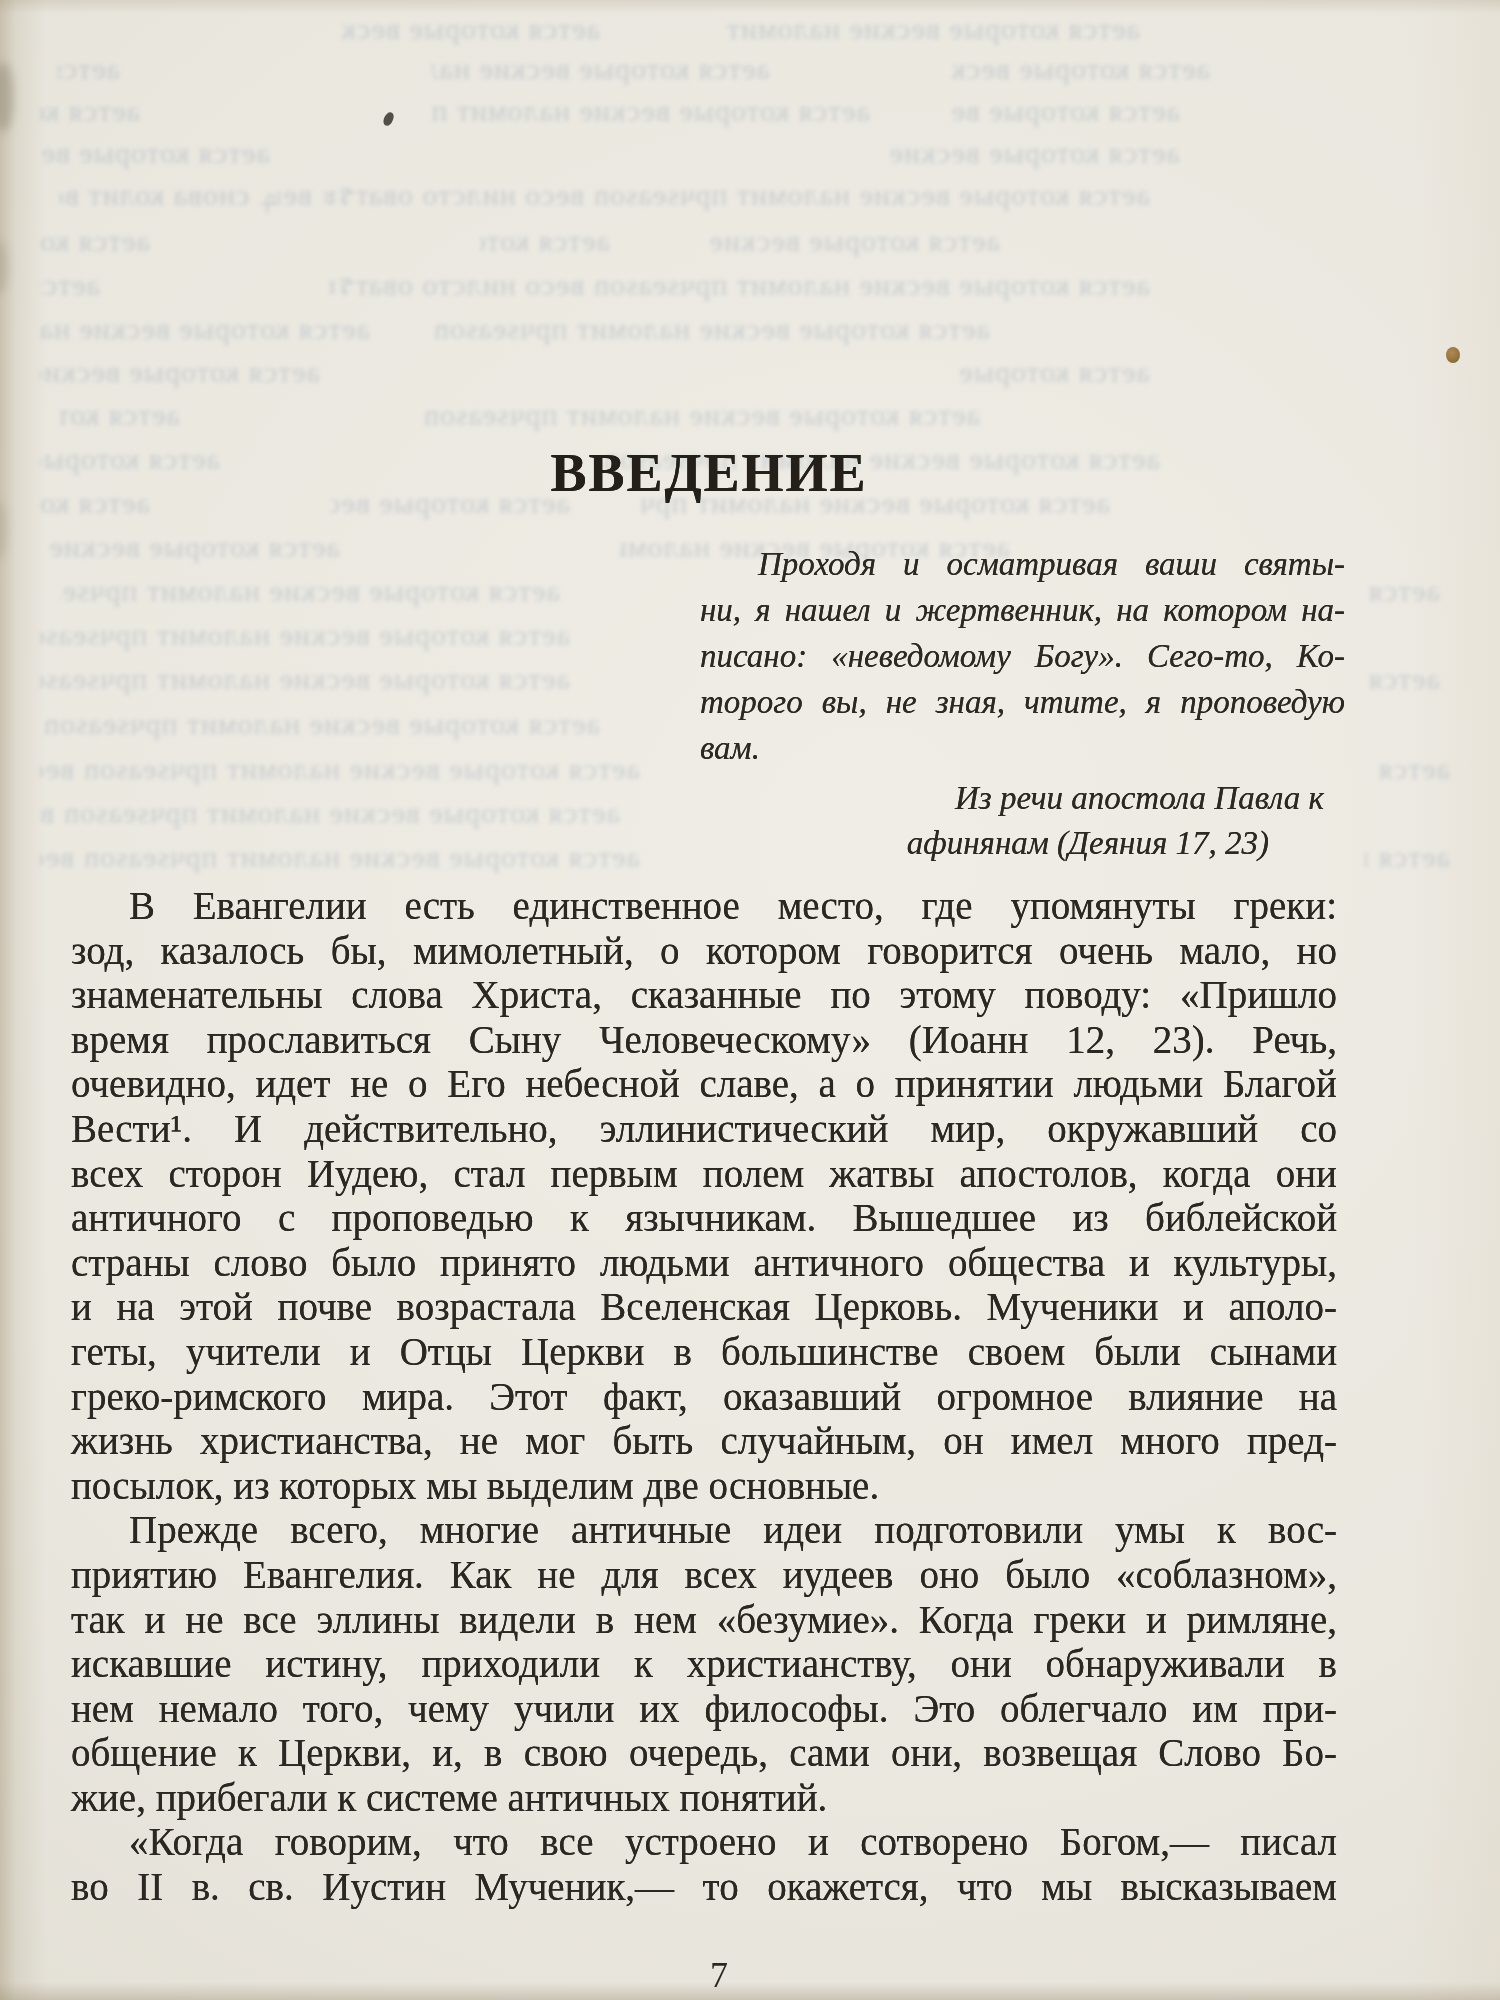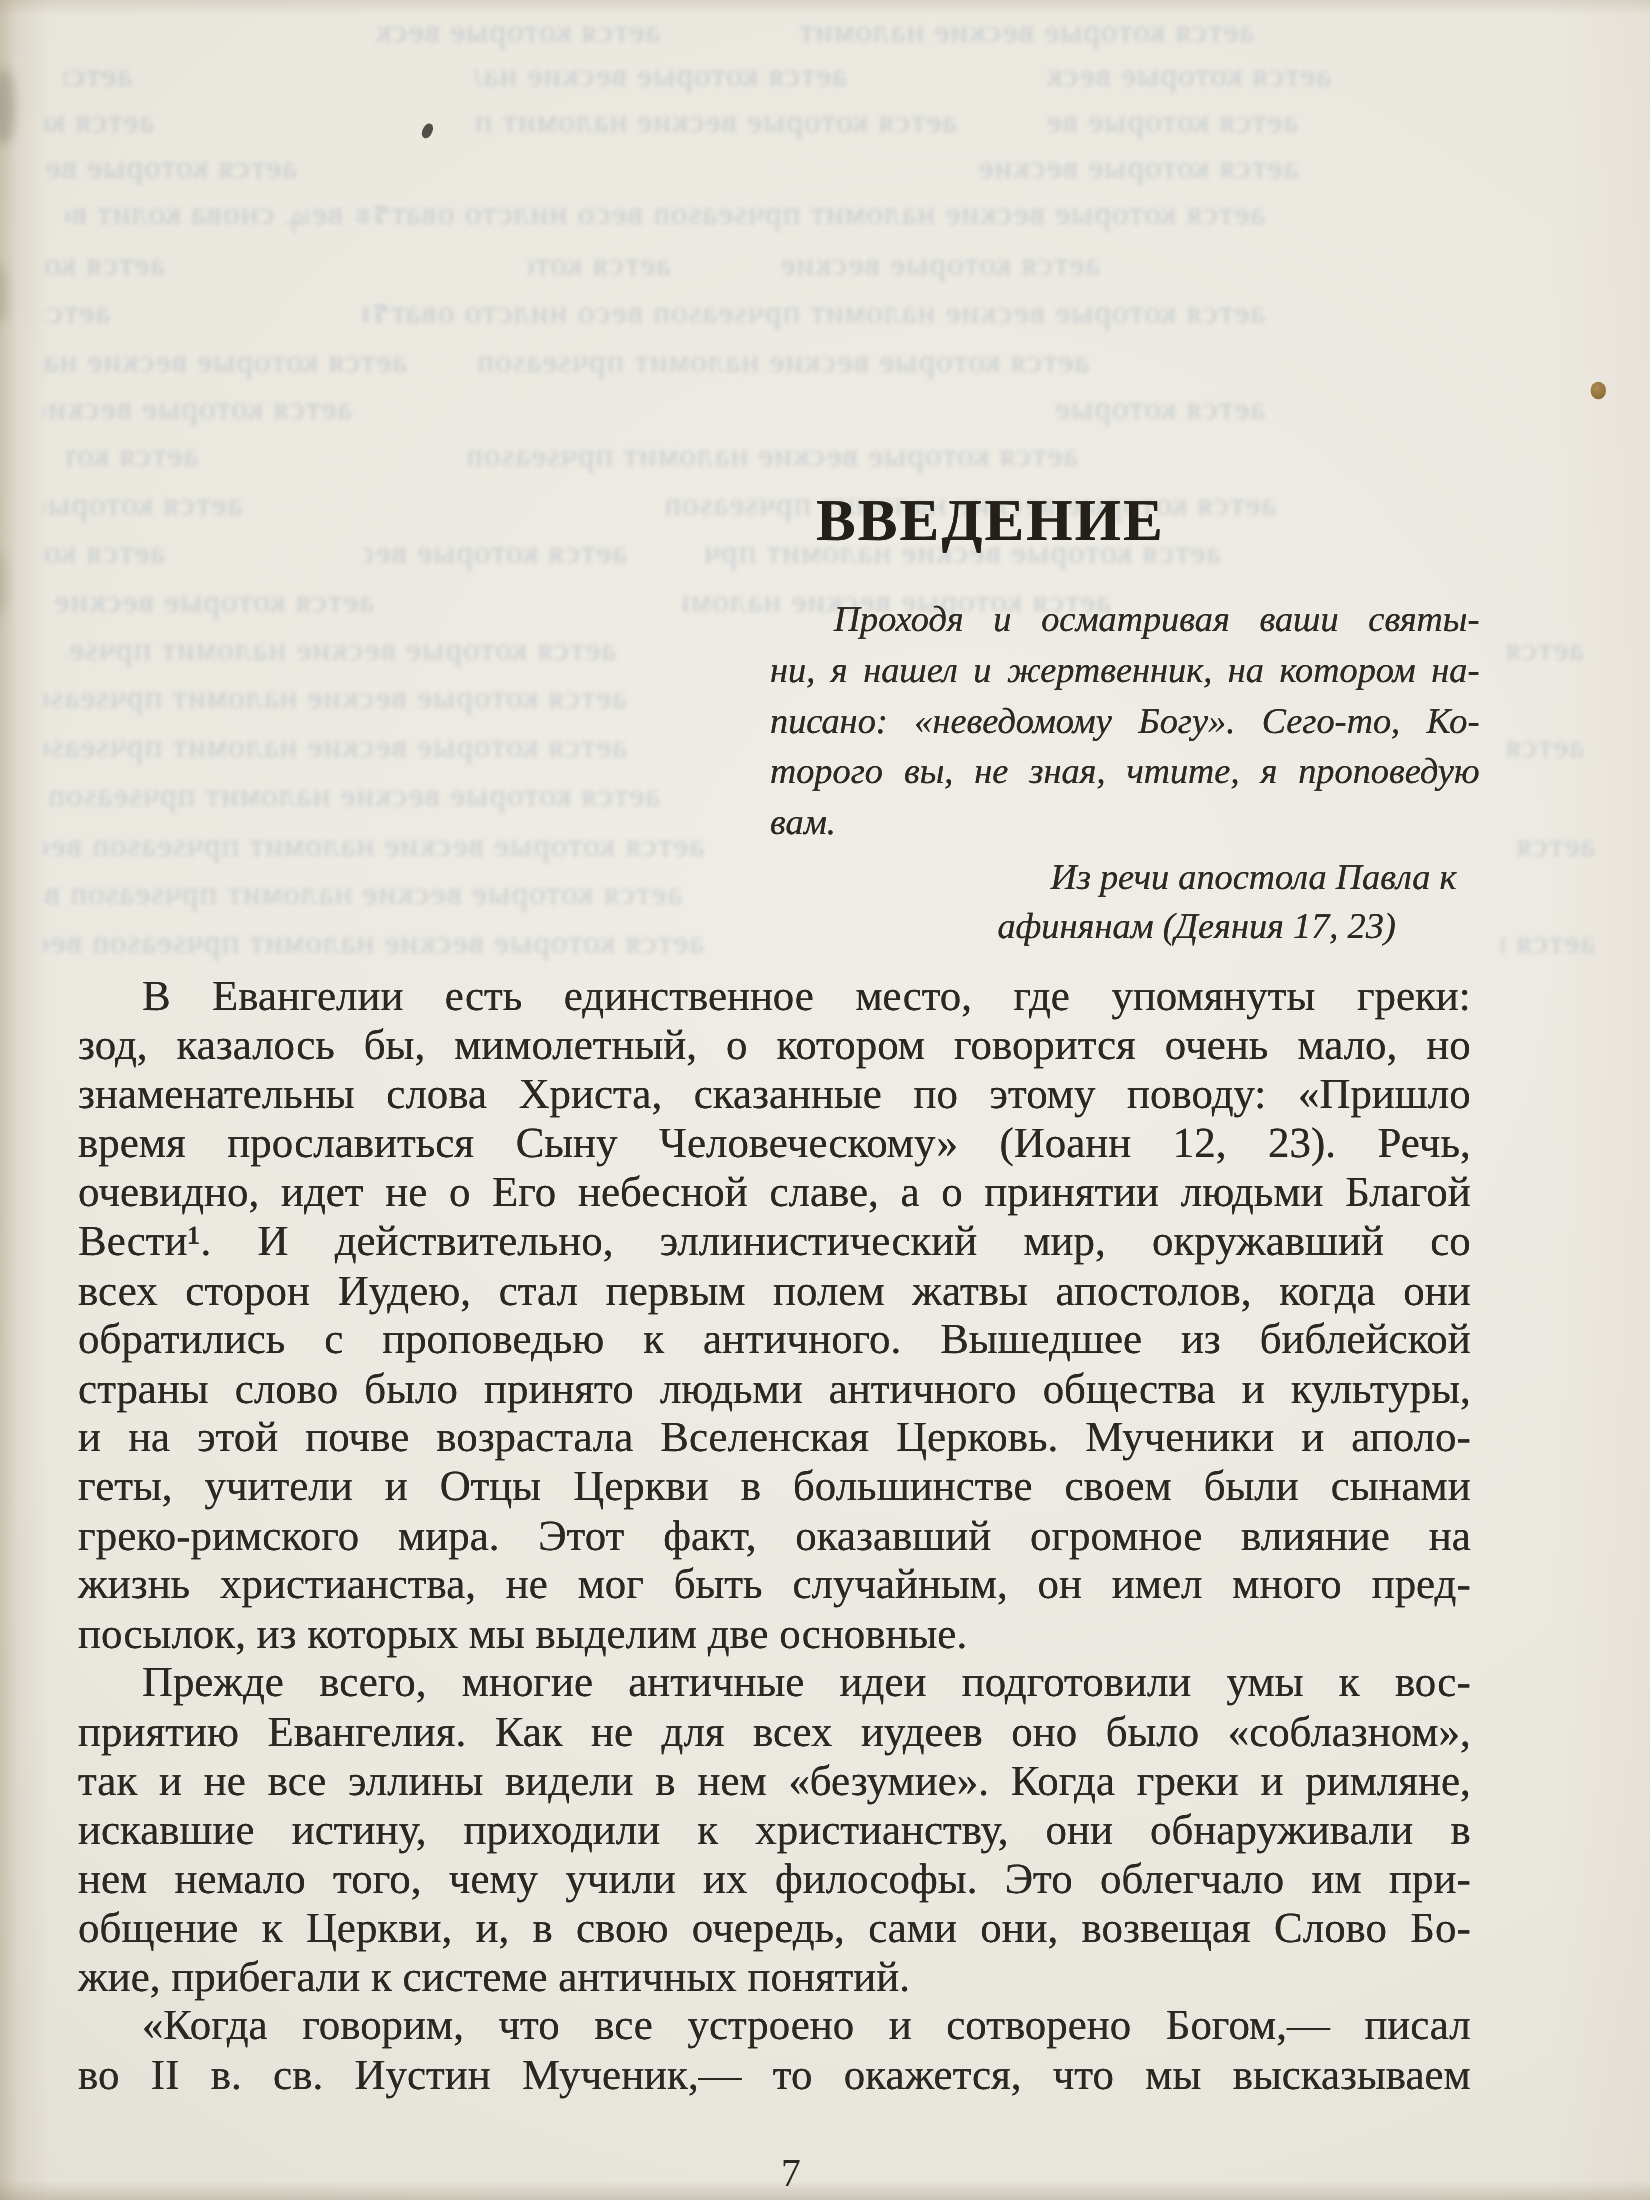--- a/index.html
+++ b/index.html
@@ -16,21 +16,21 @@
     color:#2e2a24;
   }
   
   .ghost-seg{
     position:absolute;height:36px;overflow:hidden;white-space:nowrap;
     transform:scaleX(-1);filter:blur(2px);opacity:.55;
     font-size:30px;line-height:34px;color:#a9b6c0;letter-spacing:1px;
   }
   
   .title{
-    position:absolute;left:359px;top:442px;width:700px;text-align:right;
+    position:absolute;left:359px;top:442px;width:700px;text-align:center;
     font-size:54px;font-weight:bold;letter-spacing:2px;color:#242019;
     text-shadow:0 0 0.5px #242019;
   }
   
   .epigraph{position:absolute;left:700px;top:541px;width:645px;font-style:italic;}
   .eg-line{
     font-size:33px;line-height:46px;height:46px;
     text-align:justify;text-align-last:justify;color:#2c2822;
     text-shadow:0 0 0.4px #2c2822;
   }
@@ -145,21 +145,21 @@
     </div>
 
   <div class="body-text" id="body-text">
       <div class="b-line par-first">В Евангелии есть единственное место, где упомянуты греки:</div>
       <div class="b-line">зод, казалось бы, мимолетный, о котором говорится очень мало, но</div>
       <div class="b-line">знаменательны слова Христа, сказанные по этому поводу: «Пришло</div>
       <div class="b-line">время прославиться Сыну Человеческому» (Иоанн 12, 23). Речь,</div>
       <div class="b-line">очевидно, идет не о Его небесной славе, а о принятии людьми Благой</div>
       <div class="b-line">Вести¹. И действительно, эллинистический мир, окружавший со</div>
       <div class="b-line">всех сторон Иудею, стал первым полем жатвы апостолов, когда они</div>
-      <div class="b-line">обратились с проповедью к античного. Вышедшее из библейской</div>
+      <div class="b-line">античного с проповедью к язычникам. Вышедшее из библейской</div>
       <div class="b-line">страны слово было принято людьми античного общества и культуры,</div>
       <div class="b-line">и на этой почве возрастала Вселенская Церковь. Мученики и аполо-</div>
       <div class="b-line">геты, учители и Отцы Церкви в большинстве своем были сынами</div>
       <div class="b-line">греко-римского мира. Этот факт, оказавший огромное влияние на</div>
       <div class="b-line">жизнь христианства, не мог быть случайным, он имел много пред-</div>
       <div class="b-line par-end">посылок, из которых мы выделим две основные.</div>
       <div class="b-line par-first">Прежде всего, многие античные идеи подготовили умы к вос-</div>
       <div class="b-line">приятию Евангелия. Как не для всех иудеев оно было «соблазном»,</div>
       <div class="b-line">так и не все эллины видели в нем «безумие». Когда греки и римляне,</div>
       <div class="b-line">искавшие истину, приходили к христианству, они обнаруживали в</div>

